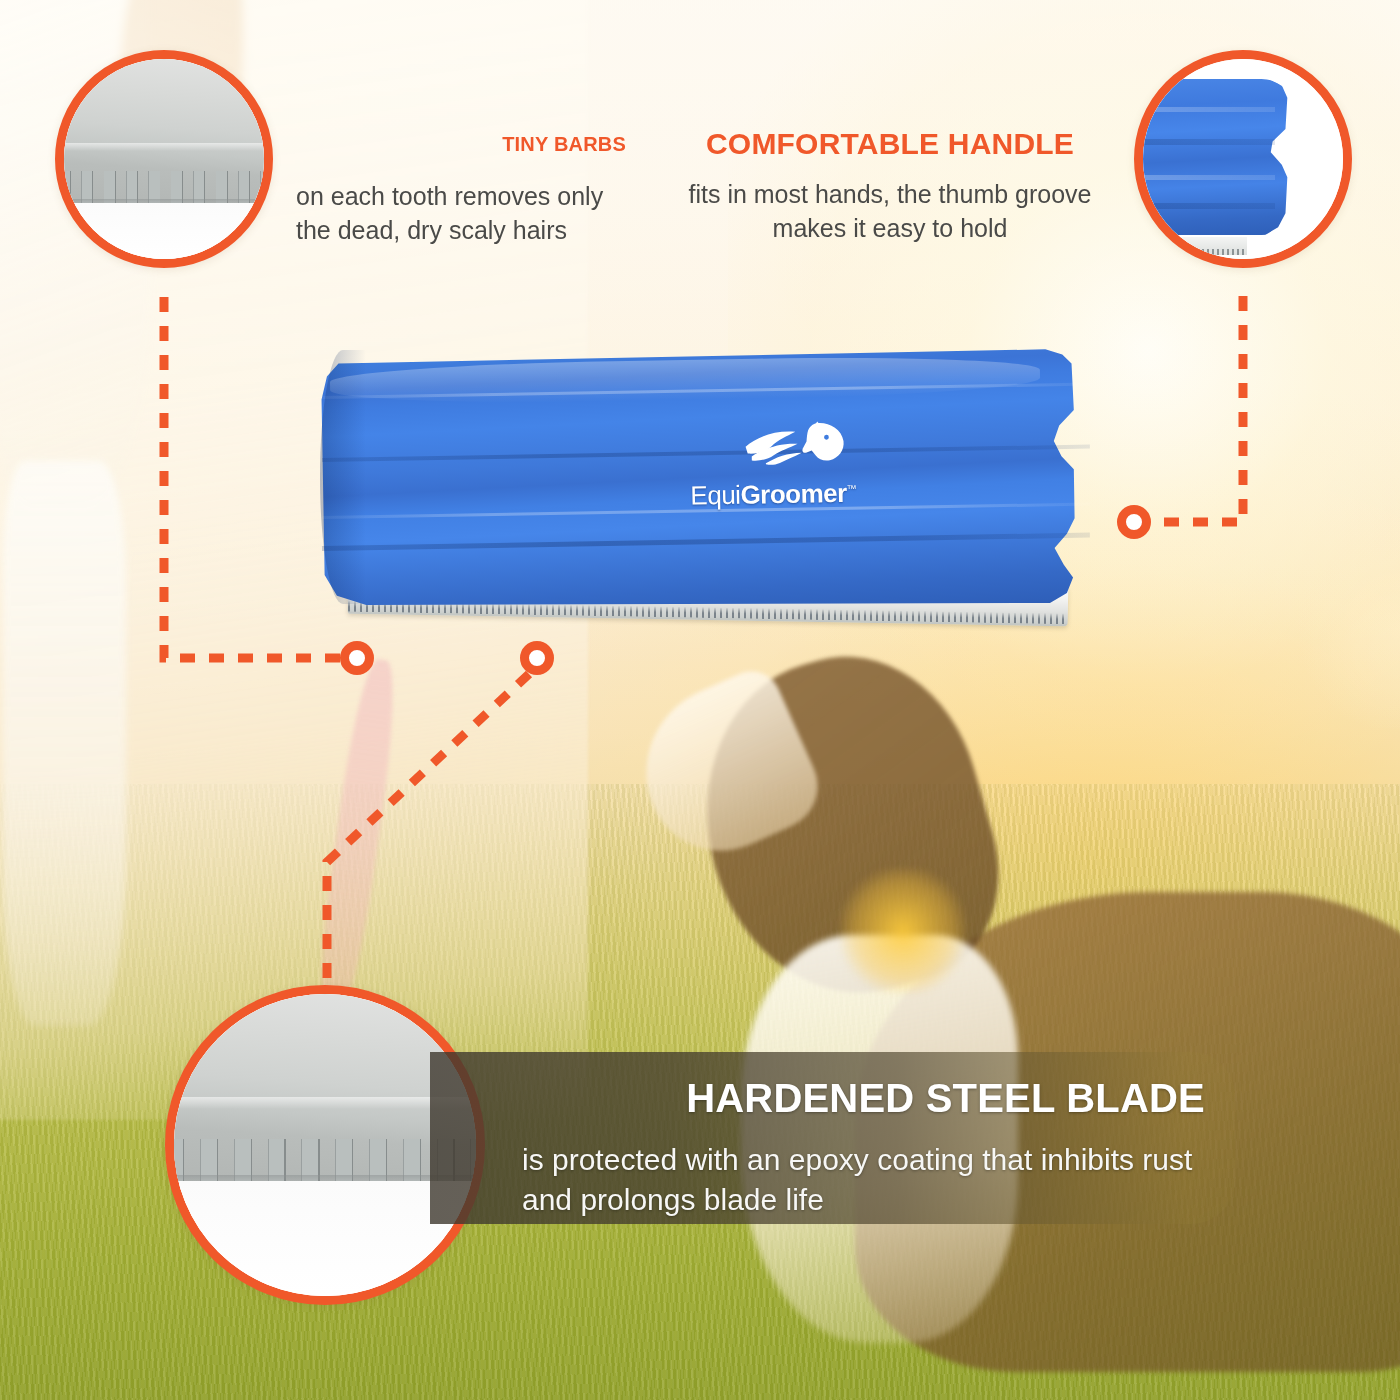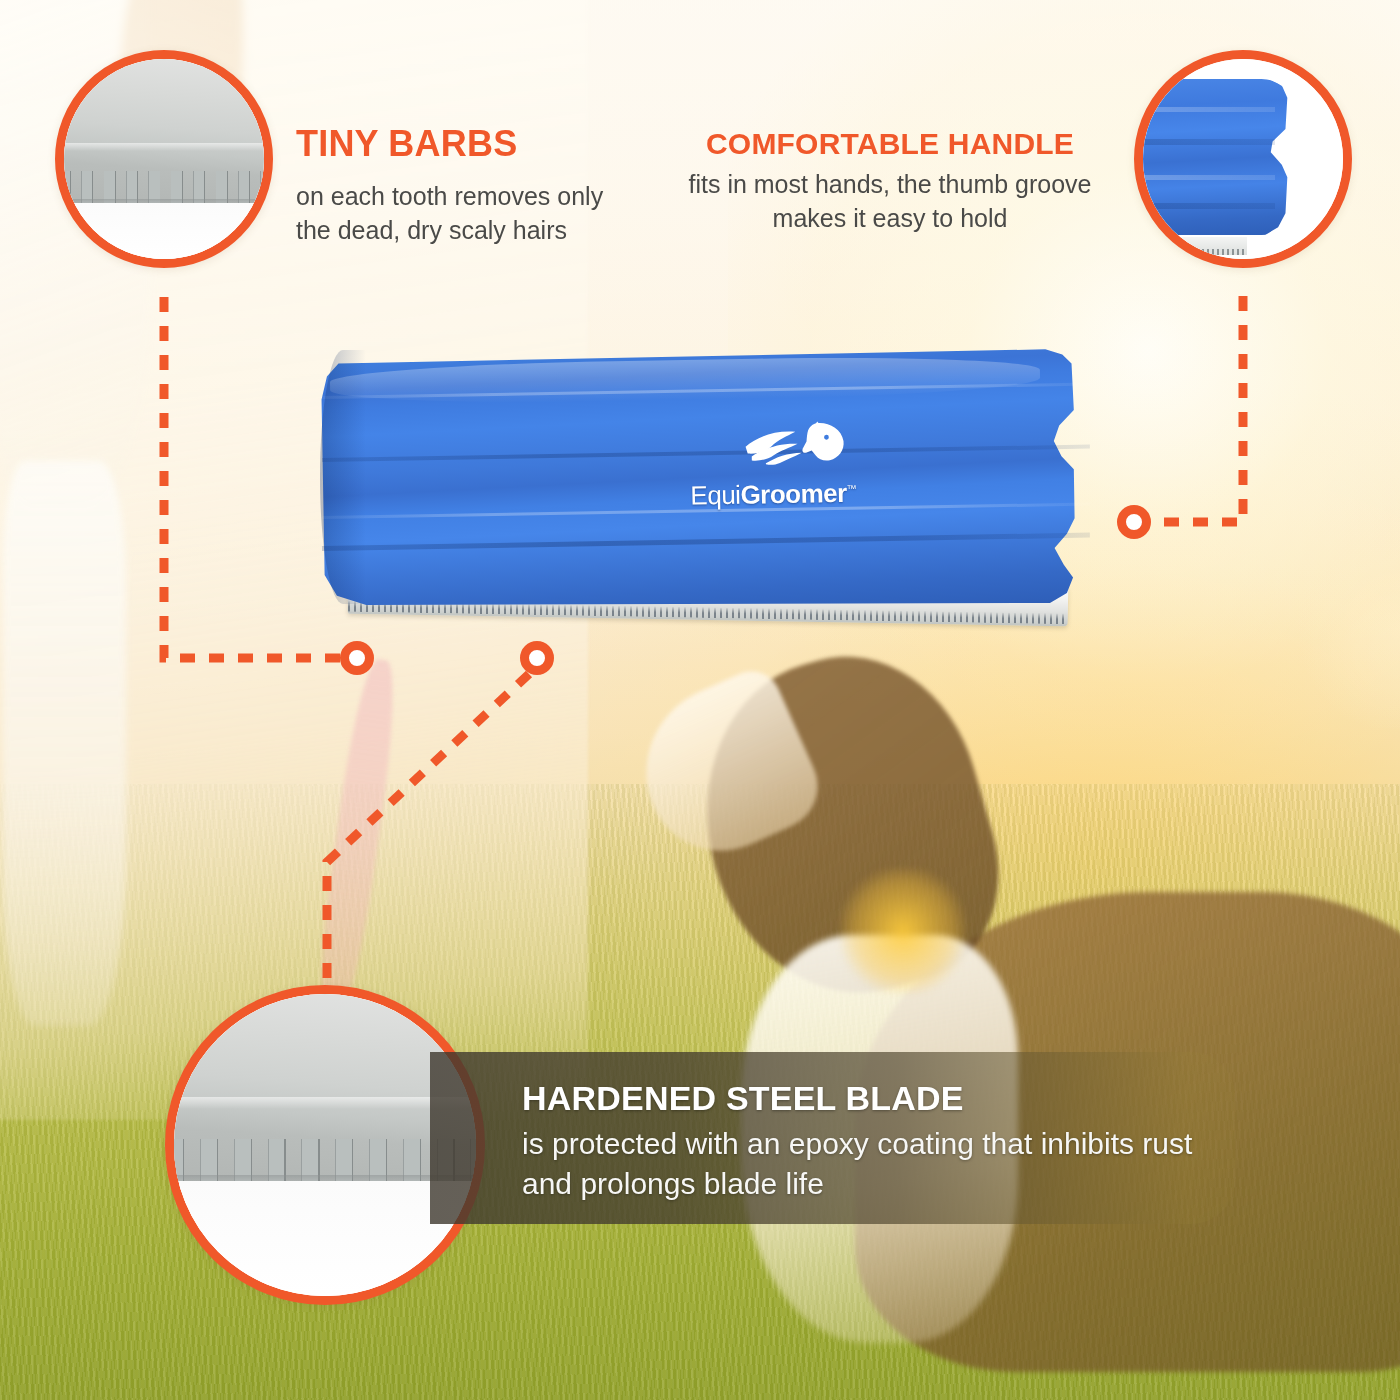--- a/index.html
+++ b/index.html
@@ -279,48 +279,49 @@
   .co-title{
     color:#f0582a; font-weight:700; letter-spacing:.2px;
     font-family:"Liberation Sans", sans-serif;
   }
   .co-body{
     color:#4a4a48; font-weight:400;
     font-family:"Liberation Sans", sans-serif;
   }
 
   #callout-barbs{ position:absolute; left:296px; top:124px; width:330px; }
-  #callout-barbs .co-title{ font-size:36px; line-height:40px; }
+  #callout-barbs .co-title{ font-size:20px; line-height:40px;text-align:right; }
   #callout-barbs .co-body{ font-size:25px; line-height:34px; margin-top:15px; }
 
   #callout-handle{ position:absolute; left:660px; top:124px; width:460px; text-align:center; }
   #callout-handle .co-title{ font-size:30px; line-height:40px; }
-  #callout-handle .co-body{ font-size:25px; line-height:34px; margin-top:3px; }
+  #callout-handle .co-body{ font-size:25px; line-height:34px; margin-top:13px; }
 
   
   #panel-blade{
     position:absolute; left:430px; top:1052px; width:805px; height:172px;
     border-radius:0 44px 44px 0;
     background:linear-gradient(90deg,
         rgba(62,56,46,.80) 0%, rgba(68,60,46,.78) 30%,
         rgba(82,72,48,.68) 58%, rgba(112,96,50,.48) 80%,
         rgba(150,128,56,.20) 94%, rgba(170,146,60,.06) 100%);
     overflow:hidden;
   }
   #panel-blade .pb-inner{
     position:absolute; left:92px; top:22px; right:30px;
   }
   #panel-blade .pb-title{
-    color:#ffffff; font-weight:700; font-size:34px; line-height:48px;
+    color:#ffffff; font-weight:700; font-size:40px; line-height:48px;
     letter-spacing:.2px; font-family:"Liberation Sans", sans-serif;
     text-shadow:0 1px 3px rgba(0,0,0,.35);
+    text-align:right;
   }
   #panel-blade .pb-body{
     color:#f7f7f5; font-weight:400; font-size:30px; line-height:40px;
-    margin-top:2px; font-family:"Liberation Sans", sans-serif;
+    margin-top:18px; font-family:"Liberation Sans", sans-serif;
     text-shadow:0 1px 3px rgba(0,0,0,.35);
   }
 </style>
 </head>
 <body>
 
 <div class="bg">
   <div class="bg-sky"></div>
   <div class="bg-sun"></div>
   <div class="bg-grass"></div>

